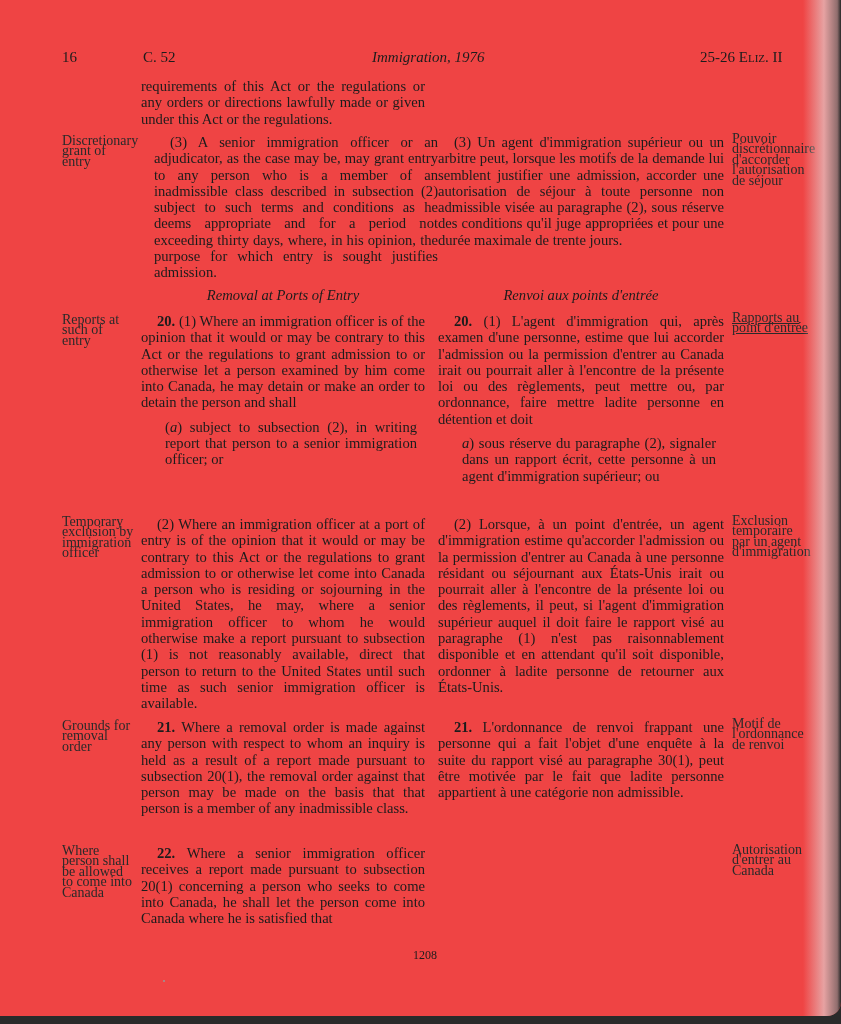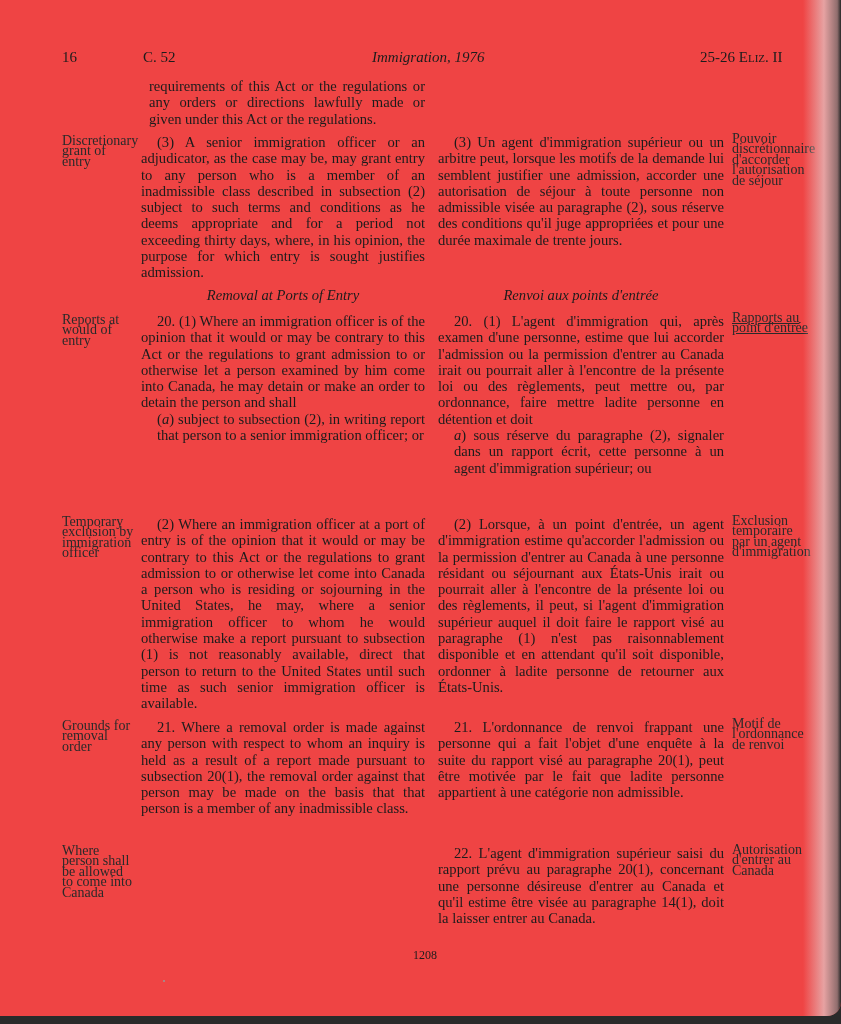--- a/index.html
+++ b/index.html
@@ -49,23 +49,23 @@
     .col {
       position: absolute;
       font-size: 14.6px;
       line-height: 16.3px;
       text-align: justify;
       text-align-last: left;
     }
     .en { left: 141px; width: 284px; }
     .fr { left: 438px; width: 286px; }
     .p { text-indent: 16px; margin: 0; }
-    .p.noind { text-indent: 0; margin-left: 8px; }
-    .sub { padding-left: 16px; text-indent: 0; margin: 0; }
-    .b { font-weight: normal; margin-top: 29px; }
+    .p.noind { text-indent: 0; }
+    .sub { padding-left: 16px; text-indent: 0; margin: 8px; }
+    .b { font-weight: bold; margin-top: 29px; }
     .i { font-style: italic; }
     .heading {
       position: absolute;
       font-size: 14.6px;
       font-style: italic;
       text-align: center;
     }
     .note {
       position: absolute;
       font-size: 14px;
@@ -98,32 +98,32 @@
   <div class="hdr hdr-page">16</div>
   <div class="hdr hdr-chapter">C. 52</div>
   <div class="hdr hdr-title">Immigration, 1976</div>
   <div class="hdr hdr-regnal"><span>25-26 </span><span class="sc">Eliz.</span><span> II</span></div>
 
   <div class="col en" style="top:78px;">
     <p class="p noind">requirements of this Act or the regulations or any orders or directions lawfully made or given under this Act or the regulations.</p>
   </div>
 
   <div class="note note-left" style="top:136px;">Discretionary grant of entry</div>
-  <div class="col en" style="top:134px;">
+  <div class="col en" style="top:134px;margin-left:13px;">
     <p class="p">(3) A senior immigration officer or an adjudicator, as the case may be, may grant entry to any person who is a member of an inadmissible class described in subsection (2) subject to such terms and conditions as he deems appropriate and for a period not exceeding thirty days, where, in his opinion, the purpose for which entry is sought justifies admission.</p>
   </div>
   <div class="col fr" style="top:134px;">
     <p class="p">(3) Un agent d'immigration supérieur ou un arbitre peut, lorsque les motifs de la demande lui semblent justifier une admission, accorder une autorisation de séjour à toute personne non admissible visée au paragraphe (2), sous réserve des conditions qu'il juge appropriées et pour une durée maximale de trente jours.</p>
   </div>
   <div class="note note-right" style="top:134px;">Pouvoir discrétionnaire d'accorder l'autorisation de séjour</div>
 
   <div class="heading" style="top:287px; left:141px; width:284px;">Removal at Ports of Entry</div>
   <div class="heading" style="top:287px; left:438px; width:286px;">Renvoi aux points d'entrée</div>
 
-  <div class="note note-left" style="top:315px;">Reports at would of entry</div>
+  <div class="note note-left" style="top:315px;">Reports at such of entry</div>
   <div class="col en" style="top:313px;">
     <p class="p"><span class="b">20.</span> <span>(1) Where an immigration officer is of the opinion that it would or may be contrary to this Act or the regulations to grant admission to or otherwise let a person examined by him come into Canada, he may detain or make an order to detain the person and shall</span></p>
     <p class="sub">(<span class="i">a</span>) <span>subject to subsection (2), in writing report that person to a senior immigration officer; or</span></p>
   </div>
   <div class="col fr" style="top:313px;">
     <p class="p"><span class="b">20.</span> <span>(1) L'agent d'immigration qui, après examen d'une personne, estime que lui accorder l'admission ou la permission d'entrer au Canada irait ou pourrait aller à l'encontre de la présente loi ou des règlements, peut mettre ou, par ordonnance, faire mettre ladite personne en détention et doit</span></p>
     <p class="sub"><span class="i">a</span>) <span>sous réserve du paragraphe (2), signaler dans un rapport écrit, cette personne à un agent d'immigration supérieur; ou</span></p>
   </div>
   <div class="note note-right" style="top:313px;text-decoration:underline;">Rapports au point d'entrée</div>
 
@@ -134,27 +134,27 @@
   <div class="col fr" style="top:516px;">
     <p class="p">(2) Lorsque, à un point d'entrée, un agent d'immigration estime qu'accorder l'admission ou la permission d'entrer au Canada à une personne résidant ou séjournant aux États-Unis irait ou pourrait aller à l'encontre de la présente loi ou des règlements, il peut, si l'agent d'immigration supérieur auquel il doit faire le rapport visé au paragraphe (1) n'est pas raisonnablement disponible et en attendant qu'il soit disponible, ordonner à ladite personne de retourner aux États-Unis.</p>
   </div>
   <div class="note note-right" style="top:516px;">Exclusion temporaire par un agent d'immigration</div>
 
   <div class="note note-left" style="top:721px;">Grounds for removal order</div>
   <div class="col en" style="top:719px;">
     <p class="p"><span class="b">21.</span> <span>Where a removal order is made against any person with respect to whom an inquiry is held as a result of a report made pursuant to subsection 20(1), the removal order against that person may be made on the basis that that person is a member of any inadmissible class.</span></p>
   </div>
   <div class="col fr" style="top:719px;">
-    <p class="p"><span class="b">21.</span> <span>L'ordonnance de renvoi frappant une personne qui a fait l'objet d'une enquête à la suite du rapport visé au paragraphe 20(1), peut être motivée par le fait que ladite personne appartient à une catégorie non admissible.</span></p>
+    <p class="p"><span class="b">21.</span> <span>L'ordonnance de renvoi frappant une personne qui a fait l'objet d'une enquête à la suite du rapport visé au paragraphe 30(1), peut être motivée par le fait que ladite personne appartient à une catégorie non admissible.</span></p>
   </div>
   <div class="note note-right" style="top:719px;">Motif de l'ordonnance de renvoi</div>
 
   <div class="note note-left" style="top:846px;">Where person shall be allowed to come into Canada</div>
-  <div class="col fr" style="top:845px;">
-    <p class="p"><span class="b">22.</span> <span>L'agent d'immigration supérieur saisi du rapport prévu au paragraphe 20(1), concernant une personne désireuse d'entrer au Canada et qu'il estime être visée au paragraphe 14(1), doit la laisser entrer au Canada.</span></p>
+  <div class="col en" style="top:845px;">
+    <p class="p"><span class="b">22.</span> <span>Where a senior immigration officer receives a report made pursuant to subsection 20(1) concerning a person who seeks to come into Canada, he shall let the person come into Canada where he is satisfied that</span></p>
   </div>
   <div class="note note-right" style="top:845px;">Autorisation d'entrer au Canada</div>
 
   <div class="folio">1208</div>
 
   <div class="speck"></div>
   <div class="page-shade"></div>
 </div>
 
 </body></html>

